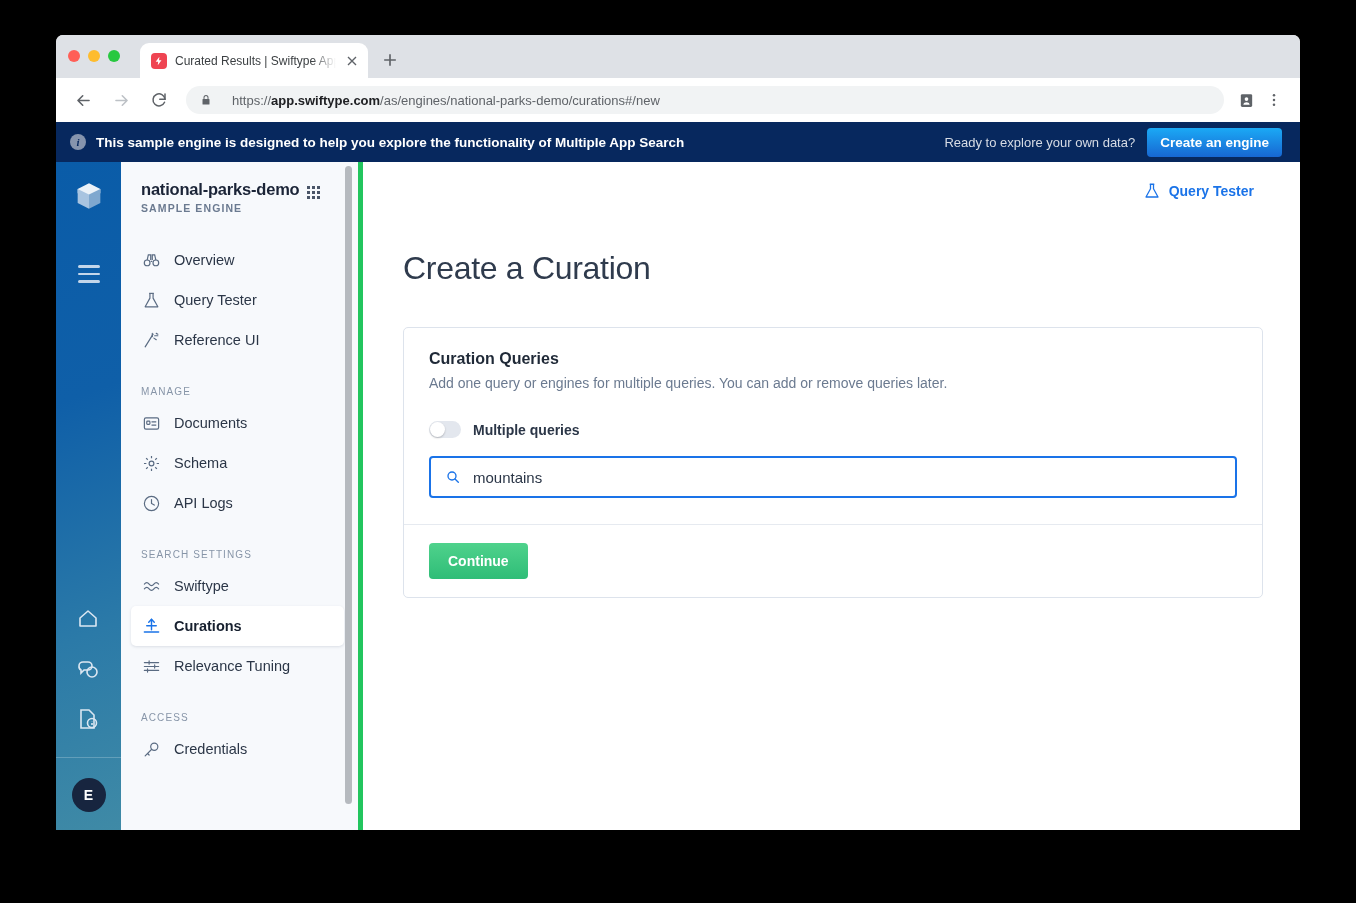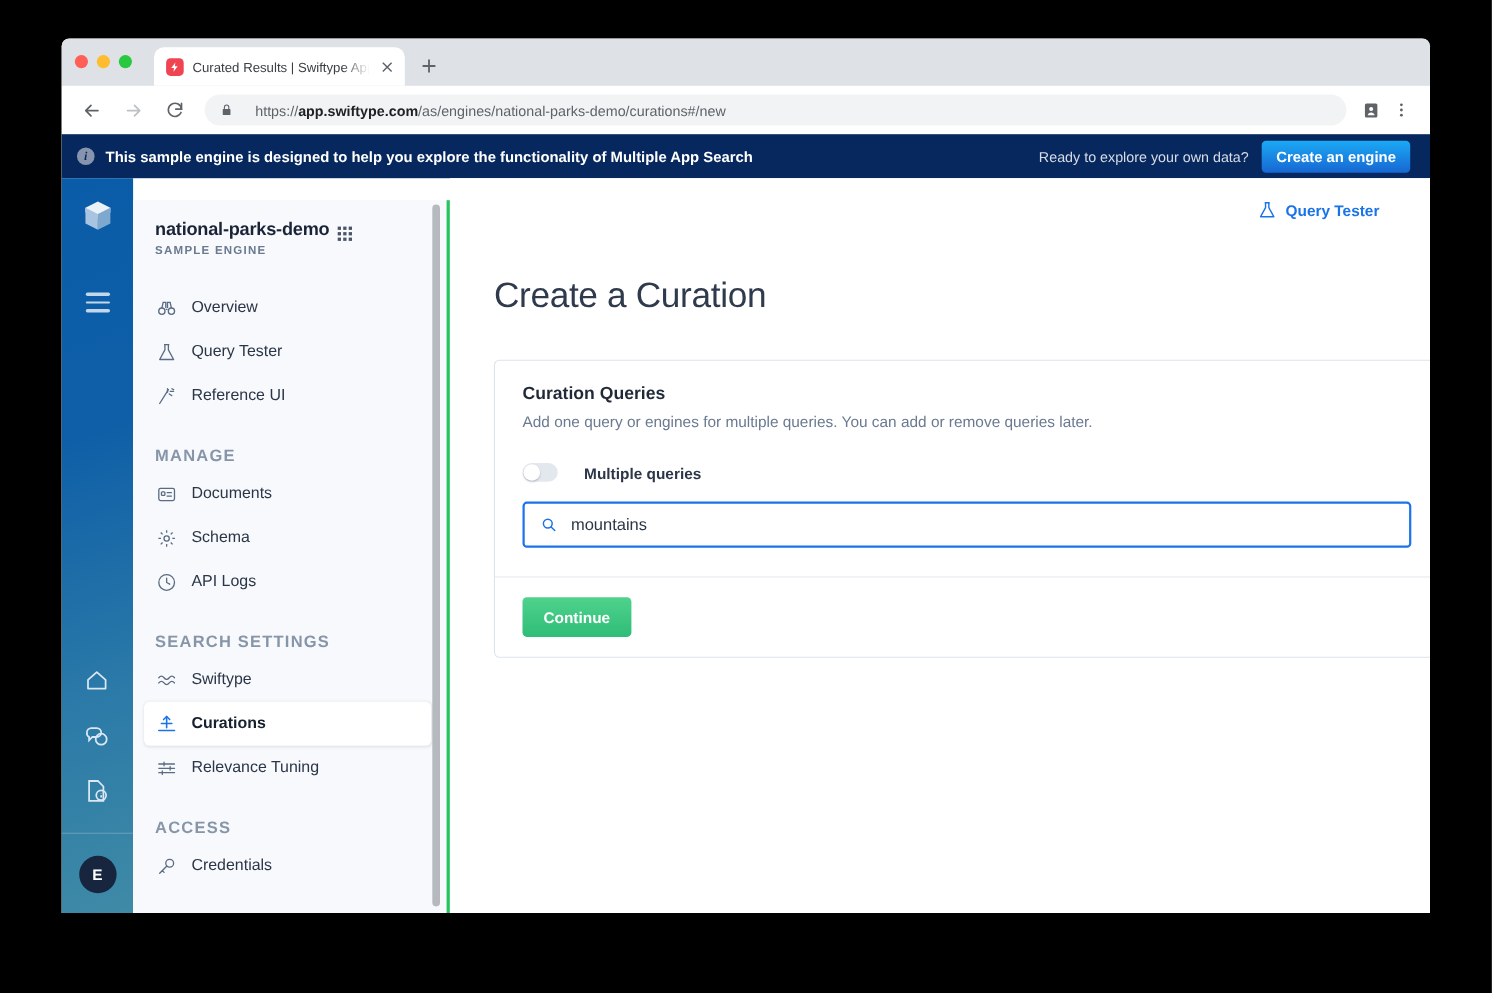--- a/index.html
+++ b/index.html
@@ -141,27 +141,26 @@
   .avatar {
     width: 34px; height: 34px; border-radius: 50%;
     background: #17253f; color: #fff;
     font-size: 14px; font-weight: 700;
     display: flex; align-items: center; justify-content: center;
     margin-bottom: 18px;
   }
 
   
   .sidebar {
-    width: 288px;
+    width: 242px;
     background: #f7f9fc;
-    border-right: 3px solid #22c55e;
+    border-right: 5px solid #22c55e;
     position: relative;
     flex: none;
     overflow: hidden;
-    margin-top: 20px;
   }
   .sb-inner { padding: 18px 0 0 0; }
   .engine-head { padding: 0 14px 0 20px; display: flex; align-items: flex-start; }
   .engine-name { font-size: 16.5px; font-weight: 700; color: #1b2437; letter-spacing: -.2px; }
   .engine-sub { font-size: 10.5px; font-weight: 700; color: #6b7a90; letter-spacing: 1.1px; margin-top: 3px; }
   .grid-icon { margin-left: 8px; margin-top: 6px; display: grid; grid-template-columns: repeat(3,3px); gap: 2px; }
   .grid-icon i { width: 3px; height: 3px; background: #4a5568; display: block; }
 
   .nav { margin-top: 26px; }
   .nav-item {
@@ -175,21 +174,21 @@
   }
   .nav-item .ic { width: 20px; height: 20px; color: #5a6b82; flex: none; display: flex; align-items: center; justify-content: center; }
   .nav-item .lbl { font-size: 14.5px; color: #2b3647; }
   .nav-item.active {
     background: #fff;
     box-shadow: 0 1px 3px rgba(30,50,80,.13);
   }
   .nav-item.active .ic { color: #1a73e8; }
   .nav-item.active .lbl { font-weight: 700; color: #17202f; text-align: center; }
 
-  .nav-group { font-size: 15px; font-weight: 700; color: #8795a8; letter-spacing: 1.1px; padding: 0 0 0 20px; margin: 26px 0 6px; }
+  .nav-group { font-size: 10px; font-weight: 400; color: #8795a8; letter-spacing: 1.1px; padding: 0 0 0 20px; margin: 26px 0 6px; }
 
   .sb-scrollbar {
     position: absolute; top: 4px; right: 6px;
     width: 7px; height: 638px;
     background: #b6babf; border-radius: 4px;
   }
 
   
   .main { flex: 1; background: #fff; position: relative; overflow: hidden; padding: 0 40px; }
   .qt-link {
@@ -209,21 +208,21 @@
     margin-top: 40px;
     width: 860px;
     border: 1px solid #dde3ec;
     border-radius: 5px;
     background: #fff;
   }
   .card-body { padding: 22px 25px 26px; }
   .card-title { font-size: 16px; font-weight: 700; color: #1f2937; }
   .card-desc { font-size: 14px; color: #6b7a90; margin-top: 7px; }
 
-  .toggle-row { display: flex; align-items: center; gap: 24px; margin-top: 30px; }
+  .toggle-row { display: flex; align-items: center; gap: 12px; margin-top: 30px; }
   .toggle {
     width: 32px; height: 17px;
     background: #e3e7ee; border-radius: 9px;
     position: relative; flex: none; cursor: pointer;
   }
   .toggle i {
     position: absolute; left: 1px; top: 1px;
     width: 15px; height: 15px; border-radius: 50%;
     background: #fff; box-shadow: 0 1px 2px rgba(0,0,0,.22);
     display: block;

